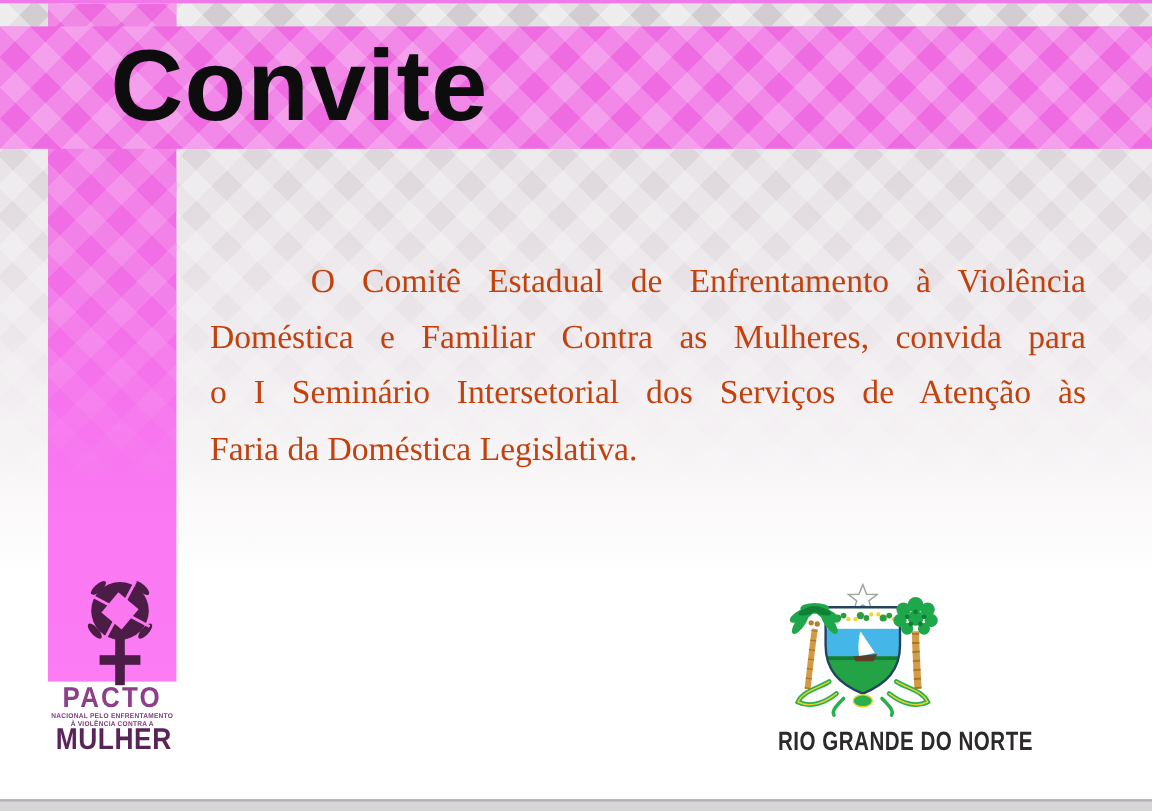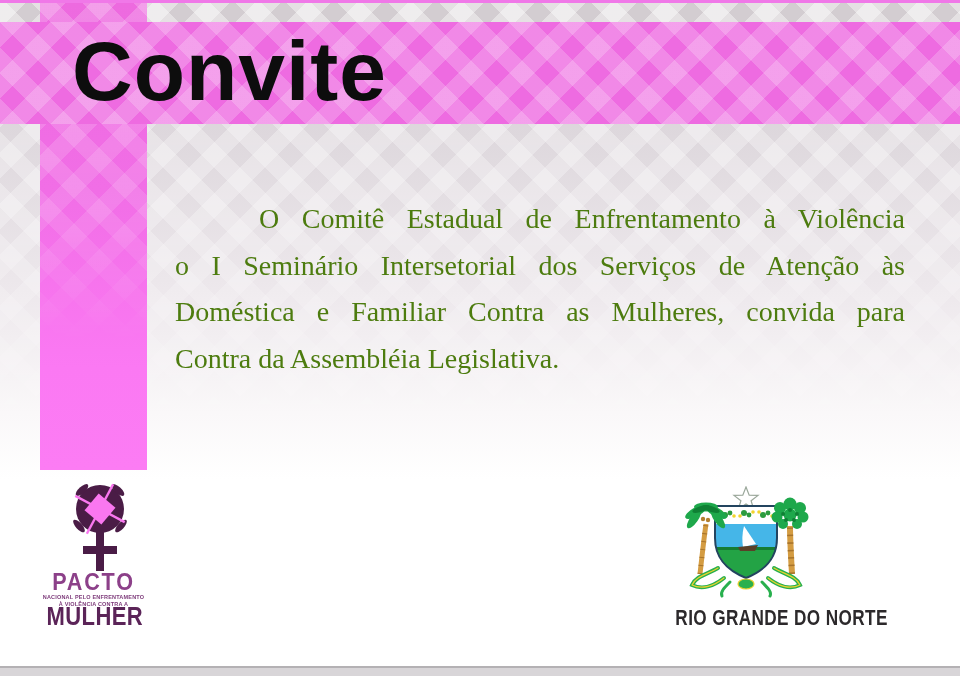--- a/index.html
+++ b/index.html
@@ -17,56 +17,56 @@
     -webkit-mask-image:linear-gradient(180deg, rgba(0,0,0,.9) 0%, rgba(0,0,0,.75) 32%, rgba(0,0,0,.35) 52%, transparent 70%);
     mask-image:linear-gradient(180deg, rgba(0,0,0,.9) 0%, rgba(0,0,0,.75) 32%, rgba(0,0,0,.35) 52%, transparent 70%);}
   
   .top-line{position:absolute; left:0; top:0; width:960px; height:3px; background:#f078e8;}
   
   .top-gray{position:absolute; left:0; top:3px; width:960px; height:19px; background-color:#d3cdd1;
     background-image:
       repeating-linear-gradient(45deg, rgba(255,255,255,.4) 0 18px, rgba(255,255,255,0) 18px 36px),
       repeating-linear-gradient(135deg, rgba(255,255,255,.4) 0 18px, rgba(255,255,255,0) 18px 36px);}
   
-  .stripe{position:absolute; left:40px; top:3px; width:107px; height:467px;
+  .stripe{position:absolute; left:40px; top:3px; width:107px; height:565px;
     background:linear-gradient(180deg,#ed6adf 0%,#f16ee6 40%,#fb79f3 78%,#fc7cf4 100%);}
   .stripe::before{content:""; position:absolute; inset:0;
     background-image:
       repeating-linear-gradient(45deg, rgba(255,255,255,.2) 0 18px, rgba(255,255,255,0) 18px 36px),
       repeating-linear-gradient(135deg, rgba(255,255,255,.2) 0 18px, rgba(255,255,255,0) 18px 36px);
     -webkit-mask-image:linear-gradient(180deg, rgba(0,0,0,1) 0%, rgba(0,0,0,.6) 45%, transparent 72%);
     mask-image:linear-gradient(180deg, rgba(0,0,0,1) 0%, rgba(0,0,0,.6) 45%, transparent 72%);}
   
   .band{position:absolute; left:0; top:22px; width:960px; height:102px; background-color:#ee6be1;
     background-image:
       repeating-linear-gradient(45deg, rgba(255,255,255,.2) 0 18px, rgba(255,255,255,0) 18px 36px),
       repeating-linear-gradient(135deg, rgba(255,255,255,.2) 0 18px, rgba(255,255,255,0) 18px 36px);}
-  .band h1{margin:0; padding-left:72px; font-weight:800; font-size:84px; line-height:98px;
+  .band h1{margin:0; padding-left:92px; font-weight:800; font-size:84px; line-height:98px;
     letter-spacing:1px; color:#0d0d0d; font-family:"Liberation Sans", sans-serif;}
   
-  .invitation{position:absolute; left:175px; top:196px; width:730px;
-    font-family:"Liberation Serif", serif; font-size:28px; line-height:46.5px; color:#4d7c0f;}
+  .invitation{position:absolute; left:175px; top:212px; width:730px;
+    font-family:"Liberation Serif", serif; font-size:28px; line-height:46.5px; color:#c2410c;}
   .inv-line{margin:0; text-align:justify; text-align-last:justify;}
   .inv-line:first-child{text-indent:84px;}
   .inv-line:last-child{text-align-last:left;}
   
   .venus{position:absolute; left:28px; top:479px; width:64px; height:92px;}
   .pacto-title{position:absolute; left:0; top:567px; width:107px; text-align:center;
     font-weight:bold; font-size:24px; line-height:24px; letter-spacing:2px; color:#8c4089;
     transform:scaleX(.9); transform-origin:center;}
   .pacto-tag1,.pacto-tag2{position:absolute; left:0; width:107px; text-align:center;
     font-weight:bold; font-size:5.8px; line-height:6.4px; letter-spacing:.2px; color:#7d3a7a;
     transform:scaleX(.95); transform-origin:center;}
   .pacto-tag1{top:591px;}
   .pacto-tag2{top:598px;}
   .pacto-sub{position:absolute; left:0; top:601px; width:107px; text-align:center;
     font-weight:bold; font-size:25px; line-height:25px; letter-spacing:.5px; color:#5b2458;
     transform:scaleX(.88); transform-origin:center;}
   
-  .seal{position:absolute; left:655px; top:486px; width:185px; height:150px;}
+  .seal{position:absolute; left:628px; top:486px; width:185px; height:150px;}
   .seal svg{position:absolute; left:27px; top:0; width:128px; height:116px;}
   .seal-caption{position:absolute; left:0; top:121px; width:185px; text-align:center;
     font-weight:bold; font-size:22px; line-height:22px; letter-spacing:.5px; color:#2c292b;
     transform:scaleX(.78); transform-origin:center; white-space:nowrap;}
   
   .bottom-bar{position:absolute; left:0; top:666px; width:960px; height:10px;
     background:#d8d5d8; border-top:2px solid #b4b1b4; box-sizing:border-box;}
 </style>
 </head>
 <body>
@@ -101,23 +101,23 @@
     <div class="pacto-tag2">À VIOLÊNCIA CONTRA A</div>
     <div class="pacto-sub">MULHER</div>
   </div>
 
   <div class="band">
     <h1>Convite</h1>
   </div>
 
   <div class="invitation">
     <p class="inv-line">O Comitê Estadual de Enfrentamento à Violência</p>
+    <p class="inv-line">Doméstica e Familiar Contra as Mulheres, convida para</p>
     <p class="inv-line">o I Seminário Intersetorial dos Serviços de Atenção às</p>
-    <p class="inv-line">Doméstica e Familiar Contra as Mulheres, convida para</p>
-    <p class="inv-line">Contra da Assembléia Legislativa.</p>
+    <p class="inv-line">Faria da Doméstica Legislativa.</p>
   </div>
 
   <div class="seal">
     <svg viewBox="0 0 128 116">
       <defs>
         <clipPath id="shieldClip">
           <path d="M33,20 H95 V52 C95,72 84,84 64,92 C44,84 33,72 33,52 Z"></path>
         </clipPath>
       </defs>
 

